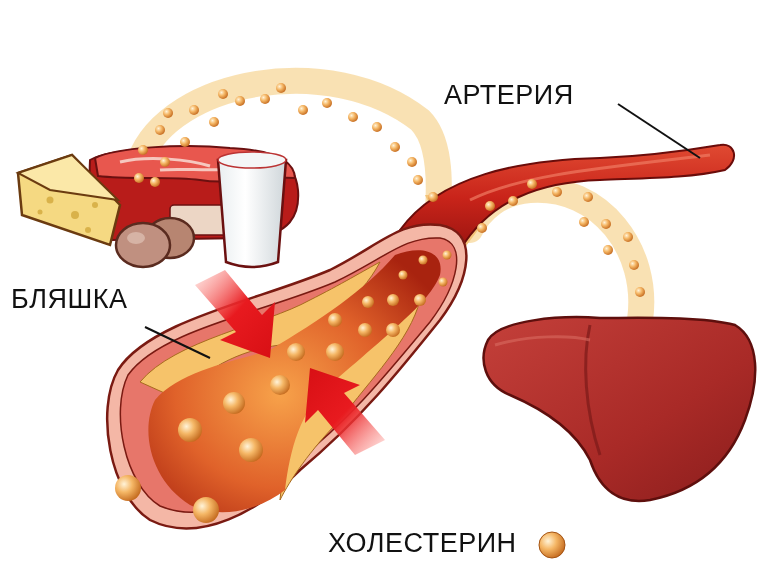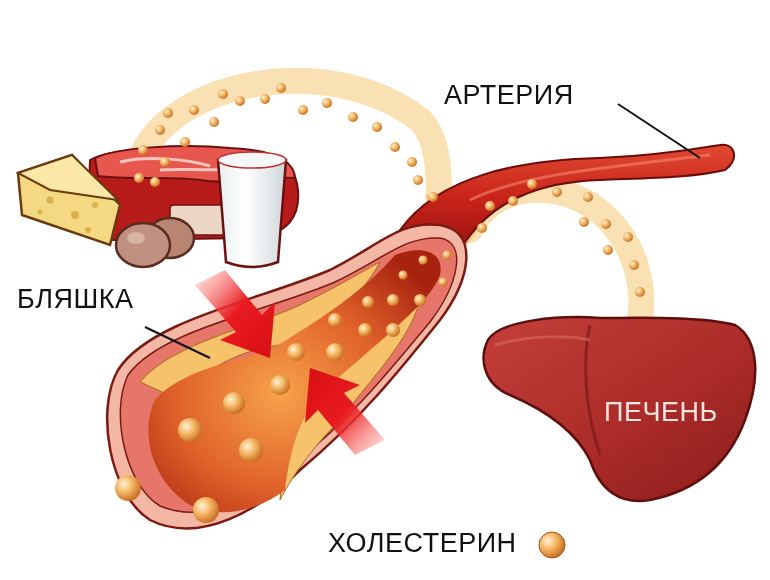--- a/index.html
+++ b/index.html
@@ -180,16 +180,15 @@
     <path d="M495,345 C530,335 570,335 590,340" stroke="#d86a60" stroke-width="3" fill="none" opacity="0.6"></path>
   </g>
 
   <line x1="618" y1="104" x2="700" y2="158" stroke="#111" stroke-width="2"></line>
   <line x1="145" y1="327" x2="210" y2="358" stroke="#111" stroke-width="2"></line>
 
   <circle cx="552" cy="545" r="13" fill="url(#ball)" stroke="#a45313" stroke-width="1"></circle>
 </svg>
 
 <div class="label" style="left:444px; top:80px;">АРТЕРИЯ</div>
-<div class="label" style="left:17px; top:284px;">БЛЯШКА</div>
-<div class="label-liver" style="left:604px; top:397px;">ПЕЧЕНЬ</div>
+<div class="label" style="left:11px; top:284px;">БЛЯШКА</div>
 <div class="label" style="left:328px; top:528px;">ХОЛЕСТЕРИН</div>
 </div>
 
 </body></html>

